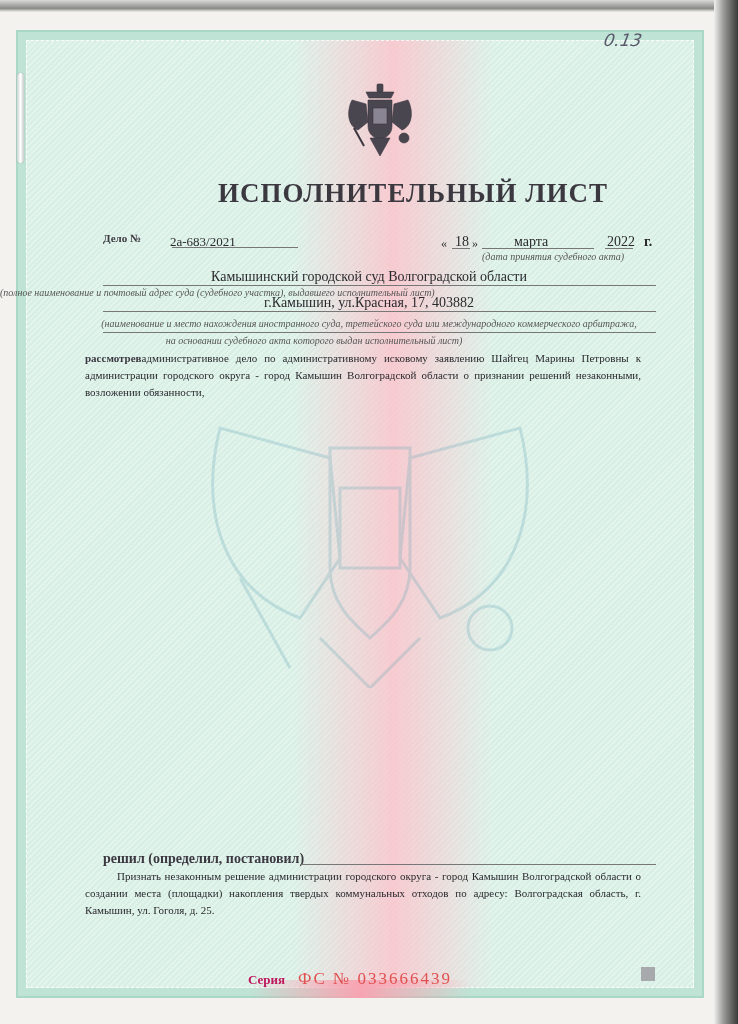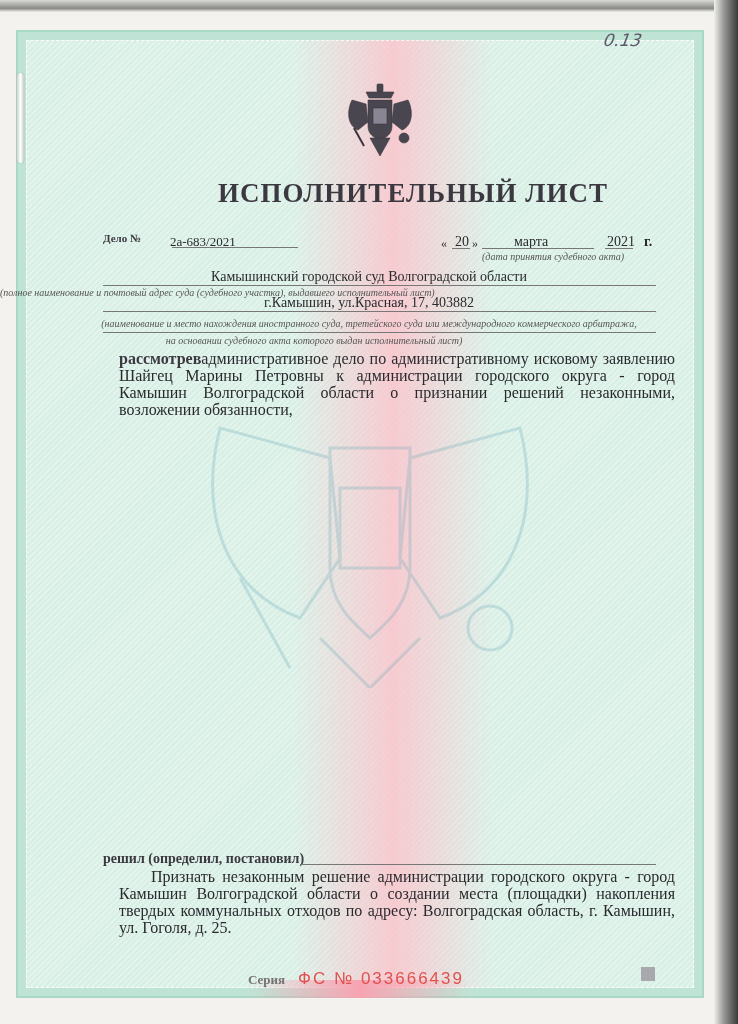--- a/index.html
+++ b/index.html
@@ -33,23 +33,23 @@
     font-size:17px; color:#5a5a6a; transform:skew(-10deg); }
   .emblem { position:absolute; left:344px; top:82px; width:72px; height:76px; }
   .watermark { position:absolute; left:190px; top:388px; width:360px; height:300px; opacity:.28; }
   .title { position:absolute; left:0; width:738px; top:178px; text-align:center;
     font-size:27px; font-weight:bold; letter-spacing:1px; color:#3b3840;padding-left:44px; }
   .line { position:absolute; border-bottom:1px solid #777; }
   .t { position:absolute; white-space:nowrap; }
   .small { font-style:italic; font-size:10px; color:#555; }
   .case-label { left:103px; top:232px; font-size:11px; font-weight:bold; color:#3b3840; }
   .case-num { left:170px; top:234px; font-size:13px; }
-  .body-text { position:absolute; left:119px; width:556px; font-size:16px; line-height:17px; text-align:justify; }
-  .series-label { left:248px; top:972px; font-size:13px; font-weight:bold; color:#737373; }
-  .series-num { left:298px; top:969px; font-family:Liberation Sans, sans-serif;
+  .body-text { position:absolute; left:85px; width:556px; font-size:11px; line-height:17px; text-align:justify; }
+  .series-label { left:248px; top:972px; font-size:13px; font-weight:bold; color:#be185d; }
+  .series-num { left:298px; top:969px; font-family:Liberation Serif, serif;
     font-size:17px; color:#e0504f; letter-spacing:2px; }
   .grey-sq { position:absolute; left:641px; top:967px; width:14px; height:14px; background:#a7a9ad; }
 </style>
 </head>
 <body>
 
 <div class="top-shadow"></div>
 <div class="right-shadow"></div>
 
 <div class="sheet">
@@ -86,26 +86,26 @@
   </g>
 </svg>
 
 <div class="title">ИСПОЛНИТЕЛЬНЫЙ ЛИСТ</div>
 
 <div class="t case-label">Дело №</div>
 <div class="t case-num">2а-683/2021</div>
 <div class="line" style="left:172px;top:247px;width:126px;"></div>
 
 <div class="t" style="left:441px;top:236px;font-size:12px;">«</div>
-<div class="t" style="left:455px;top:234px;font-size:14px;">20</div>
+<div class="t" style="left:455px;top:234px;font-size:14px;">18</div>
 <div class="t" style="left:472px;top:236px;font-size:12px;">»</div>
 <div class="line" style="left:452px;top:248px;width:18px;"></div>
 <div class="t" style="left:514px;top:234px;font-size:14px;">марта</div>
 <div class="line" style="left:482px;top:248px;width:112px;"></div>
-<div class="t" style="left:607px;top:234px;font-size:14px;">2021</div>
+<div class="t" style="left:607px;top:234px;font-size:14px;">2022</div>
 <div class="line" style="left:605px;top:248px;width:28px;"></div>
 <div class="t" style="left:644px;top:234px;font-size:14px;font-weight:bold;">г.</div>
 <div class="t small" style="left:482px;top:251px;">(дата принятия судебного акта)</div>
 
 <div class="t" style="left:0;width:738px;text-align:center;top:269px;font-size:14px;">Камышинский городской суд Волгоградской области</div>
 <div class="line" style="left:103px;top:285px;width:553px;"></div>
 <div class="t small" style="left:0;width:738px;top:287px;">(полное наименование и почтовый адрес суда (судебного участка), выдавшего исполнительный лист)</div>
 
 <div class="t" style="left:0;width:738px;text-align:center;top:295px;font-size:14px;">г.Камышин, ул.Красная, 17, 403882</div>
 <div class="line" style="left:103px;top:311px;width:553px;"></div>

